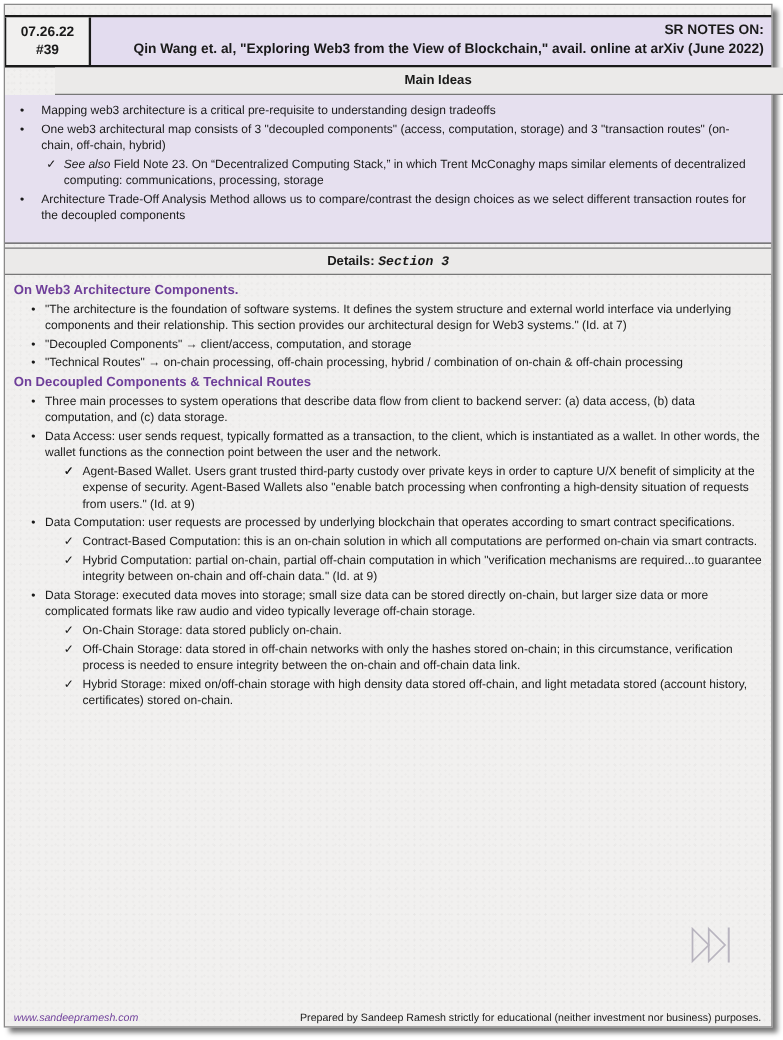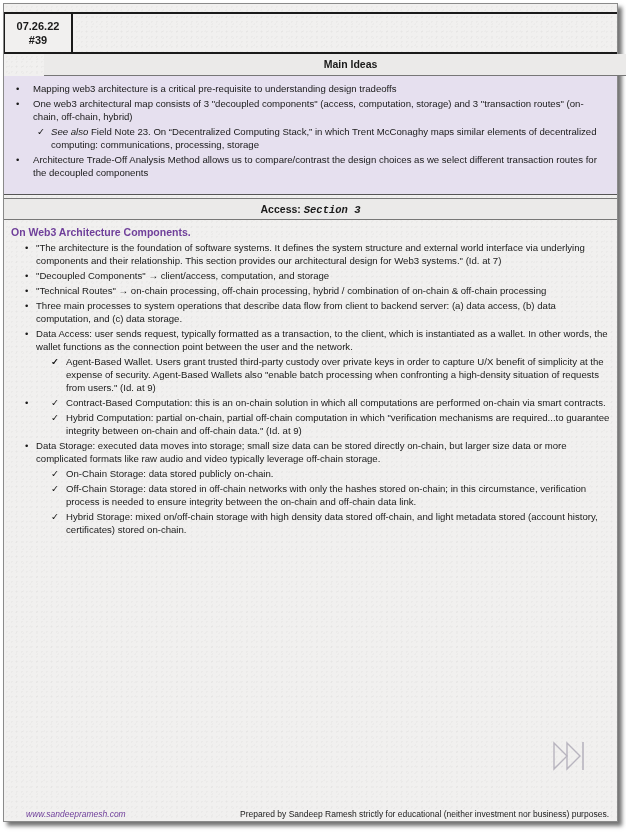--- a/index.html
+++ b/index.html
@@ -62,35 +62,39 @@
   .bul > .mk { position: absolute; left: 14px; top: 0; }
   .bul-main { padding-left: 20px; }
   .bul-main > .mk { position: absolute; left: 3px; top: 0; }
   .chk { padding-left: 55px; }
   .chk > .mk { position: absolute; left: 40px; top: 0; }
   .chk-main { padding-left: 38px; }
   .chk-main > .mk { position: absolute; left: 24px; top: 0; }
   .it { font-style: italic; }
   .skip-icon { position: absolute; left: 548px; top: 737px; width: 36px; height: 30px; }
   .footer-left {
-    position: absolute; left: 22px; top: 805px; font-size: 8.5px; font-style: italic; color: #6f3f9a;
+    position: absolute; left: 7px; top: 805px; font-size: 8.5px; font-style: italic; color: #6f3f9a;
   }
   .footer-right {
     position: absolute; right: 8px; top: 805px; font-size: 8.5px; color: #1a1a1a;
   }
 </style>
 </head>
 <body>
 
 <div class="page">
 
   <div class="header">
     <div class="date-box">
       <span>07.26.22</span>
       <span>#39</span>
+    </div>
+    <div class="title-box">
+      <div>SR NOTES ON:</div>
+      <div>Qin Wang et. al, "Exploring Web3 from the View of Blockchain," avail. online at arXiv (June 2022)</div>
     </div>
   </div>
 
   <div class="band main-ideas-band">Main Ideas</div>
 
   <div class="main-ideas">
     <ul>
       <li class="bul-main">
         <span class="mk">•</span>
         <span>Mapping web3 architecture is a critical pre-requisite to understanding design tradeoffs</span>
@@ -104,58 +108,60 @@
         <span class="it">See also</span><span> Field Note 23. On “Decentralized Computing Stack,” in which Trent McConaghy maps similar elements of decentralized computing: communications, processing, storage</span>
       </li>
       <li class="bul-main">
         <span class="mk">•</span>
         <span>Architecture Trade-Off Analysis Method allows us to compare/contrast the design choices as we select different transaction routes for the decoupled components</span>
       </li>
     </ul>
   </div>
 
   <div class="band details-band">
-    <span>Access:</span> <span class="italic">Section 3</span>
+    <span>Details:</span> <span class="italic">Section 3</span>
   </div>
 
   <div class="details">
     <div class="sec-head">On Web3 Architecture Components.</div>
     <ul>
       <li class="bul">
         <span class="mk">•</span>
         <span>"The architecture is the foundation of software systems.  It defines the system structure and external world interface via underlying components and their relationship.  This section provides our architectural design for Web3 systems." (Id. at 7)</span>
       </li>
       <li class="bul">
         <span class="mk">•</span>
         <span>"Decoupled Components" → client/access, computation, and storage</span>
       </li>
       <li class="bul">
         <span class="mk">•</span>
         <span>"Technical Routes" → on-chain processing, off-chain processing, hybrid / combination of on-chain &amp; off-chain processing</span>
       </li>
     </ul>
 
+    <div class="sec-head">On Decoupled Components &amp; Technical Routes</div>
     <ul>
       <li class="bul">
         <span class="mk">•</span>
         <span>Three main processes to system operations that describe data flow from client to backend server: (a) data access, (b) data computation, and (c) data storage.</span>
       </li>
       <li class="bul">
         <span class="mk">•</span>
         <span>Data Access: user sends request, typically formatted as a transaction, to the client, which is instantiated as a wallet.  In other words, the wallet functions as the connection point between the user and the network.</span>
       </li>
       <li class="chk">
         <span class="mk">✓</span>
       </li>
       <li class="chk">
         <span class="mk">✓</span>
         <span>Agent-Based Wallet. Users grant trusted third-party custody over private keys in order to capture U/X benefit of simplicity at the expense of security.  Agent-Based Wallets also "enable batch processing when confronting a high-density situation of requests from users." (Id. at 9)</span>
       </li>
       <li class="bul">
         <span class="mk">•</span>
+        <span>Data Computation: user requests are processed by underlying blockchain that operates according to smart contract specifications.</span>
       </li>
       <li class="chk">
         <span class="mk">✓</span>
         <span>Contract-Based Computation: this is an on-chain solution in which all computations are performed on-chain via smart contracts.</span>
       </li>
       <li class="chk">
         <span class="mk">✓</span>
         <span>Hybrid Computation: partial on-chain, partial off-chain computation in which "verification mechanisms are required...to guarantee integrity between on-chain and off-chain data." (Id. at 9)</span>
       </li>
       <li class="bul">

